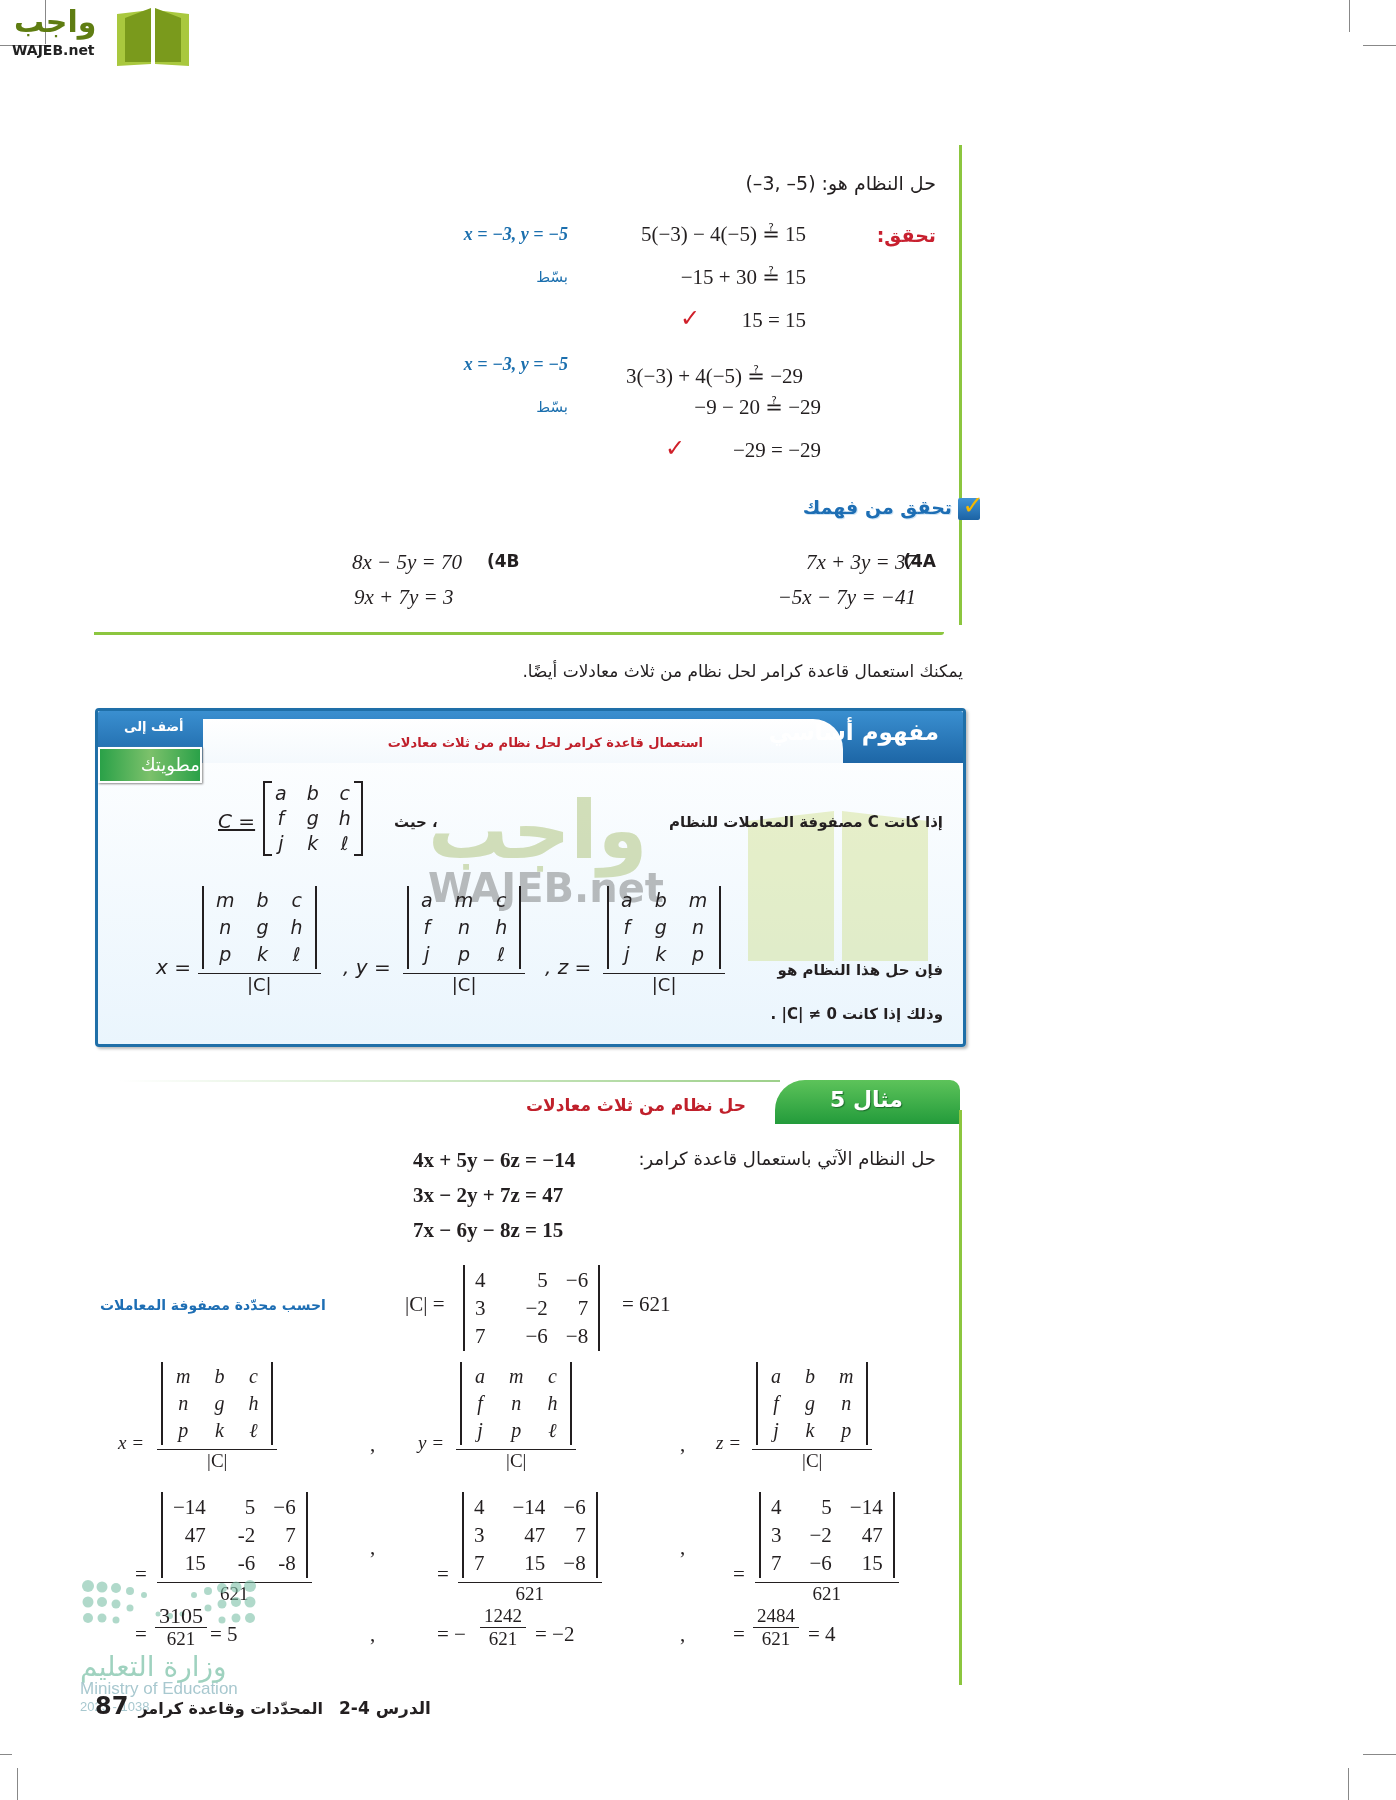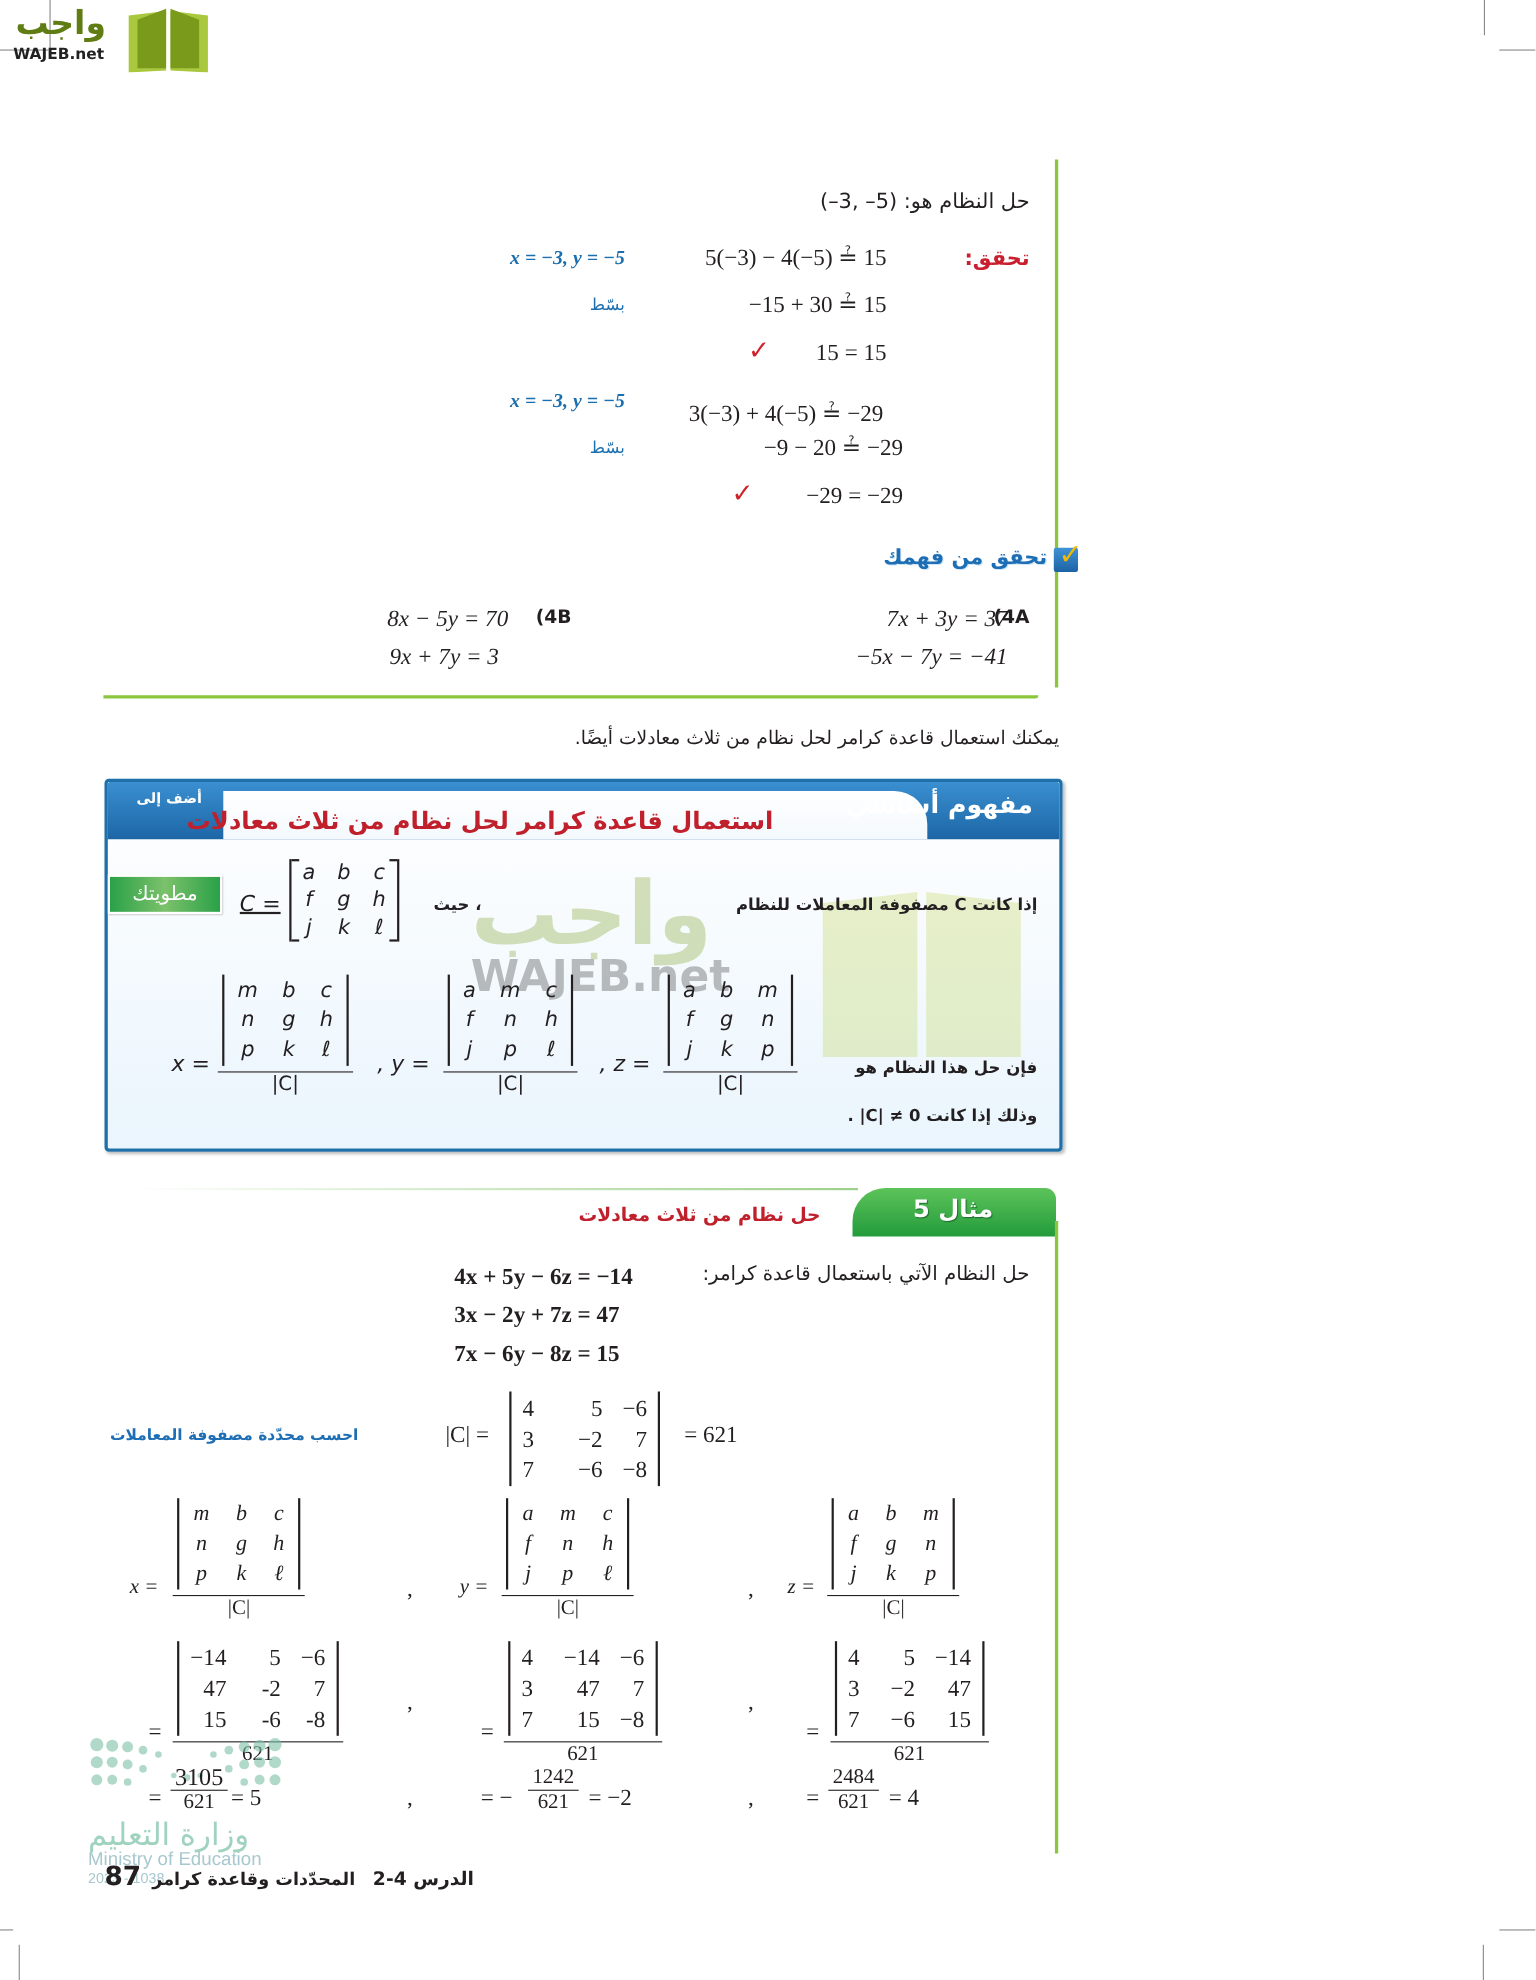--- a/index.html
+++ b/index.html
@@ -91,23 +91,23 @@
 <div class="abs math it" style="left:352px;top:550px;">8x − 5y = 70</div>
 <div class="abs ar" style="left:487px;top:551px;font-size:17px;font-weight:bold;direction:ltr;">(4B</div>
 <div class="abs math it" style="left:354px;top:585px;">9x + 7y = 3</div>
 
 <div class="abs ar rtl" style="right:433px;top:661px;font-size:17px;">يمكنك استعمال قاعدة كرامر لحل نظام من ثلاث معادلات أيضًا.</div>
 
 <div class="abs concept" style="left:95px;top:708px;width:865px;height:333px;">
   <div class="abs concept-head" style="left:0;top:0;right:0;height:52px;border-radius:2px 2px 0 0;"></div>
   <div class="abs" style="left:105px;top:8px;width:640px;height:44px;background:linear-gradient(#ffffff,#f4f9fd);border-radius:0 30px 0 0;"></div>
   <div class="abs ar" style="right:24px;top:8px;color:#fff;font-size:23px;font-weight:bold;direction:rtl;">مفهوم أساسي</div>
-  <div class="abs ar rtl red" style="right:260px;top:24px;font-size:22px;font-weight:bold;color:#c0202b;">استعمال قاعدة كرامر لحل نظام من ثلاث معادلات</div>
+  <div class="abs ar rtl red" style="right:260px;top:24px;font-size:13px;font-weight:bold;color:#c0202b;">استعمال قاعدة كرامر لحل نظام من ثلاث معادلات</div>
   <div class="abs ar" style="left:26px;top:8px;font-size:13px;color:#fff;font-weight:bold;direction:rtl;">أضف إلى</div>
-  <div class="abs ar" style="left:0;top:36px;width:100px;height:32px;background:linear-gradient(90deg,#2aa148 0%,#7cc16b 50%,#2aa148 100%);color:#fff;font-size:18px;text-align:center;line-height:32px;border:2px solid #fff;box-shadow:1px 1px 2px #888;direction:rtl;margin-top:48px;">مطويتك</div>
+  <div class="abs ar" style="left:0;top:36px;width:100px;height:32px;background:linear-gradient(90deg,#2aa148 0%,#7cc16b 50%,#2aa148 100%);color:#fff;font-size:18px;text-align:right;line-height:32px;border:2px solid #fff;box-shadow:1px 1px 2px #888;direction:rtl;">مطويتك</div>
 
   
   <div class="abs" style="left:330px;top:80px;opacity:0.35;">
     <div class="logo-text" style="font-size:80px;color:#8aa83a;line-height:80px;">واجب</div>
     <div class="logo-text" style="font-size:40px;color:#444;margin-top:-6px;">WAJEB.net</div>
   </div>
   <svg class="abs" style="left:640px;top:90px;opacity:0.35;" width="200" height="160" viewBox="0 0 200 160">
     <path d="M10 20 L96 10 L96 160 L10 160 Z" fill="#c5d86a"></path>
     <path d="M190 20 L104 10 L104 160 L190 160 Z" fill="#c5d86a"></path>
   </svg>

